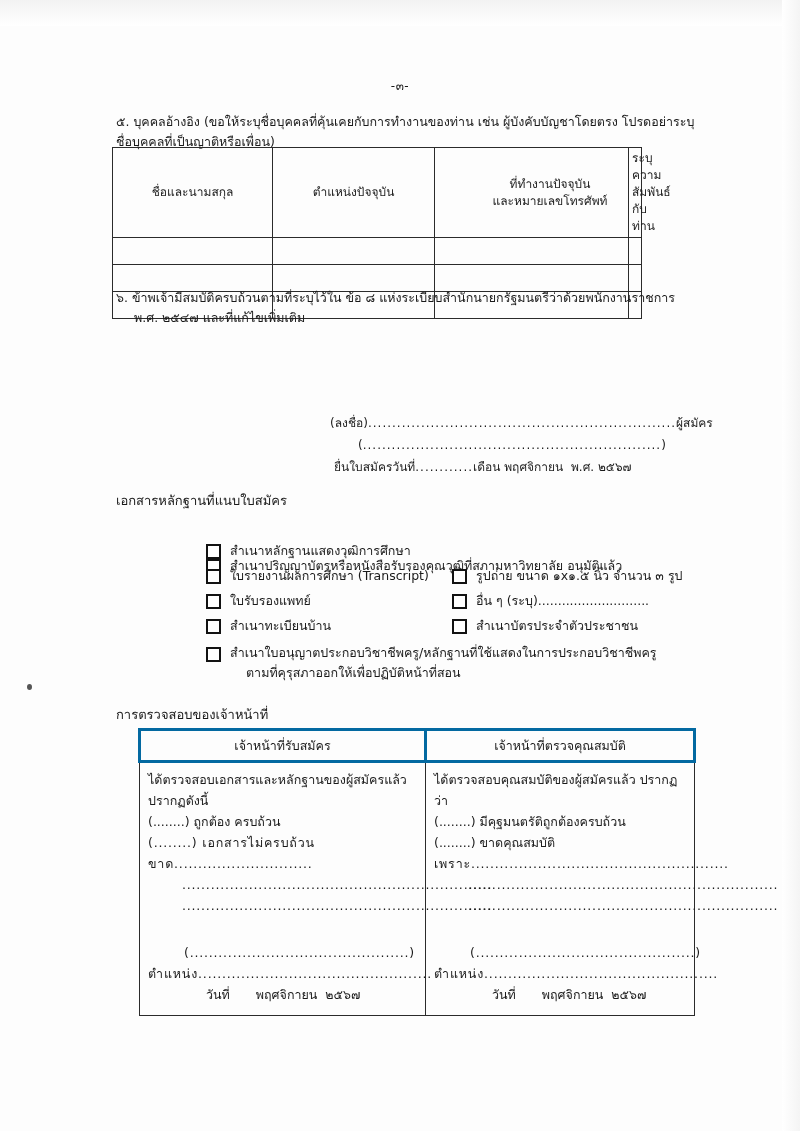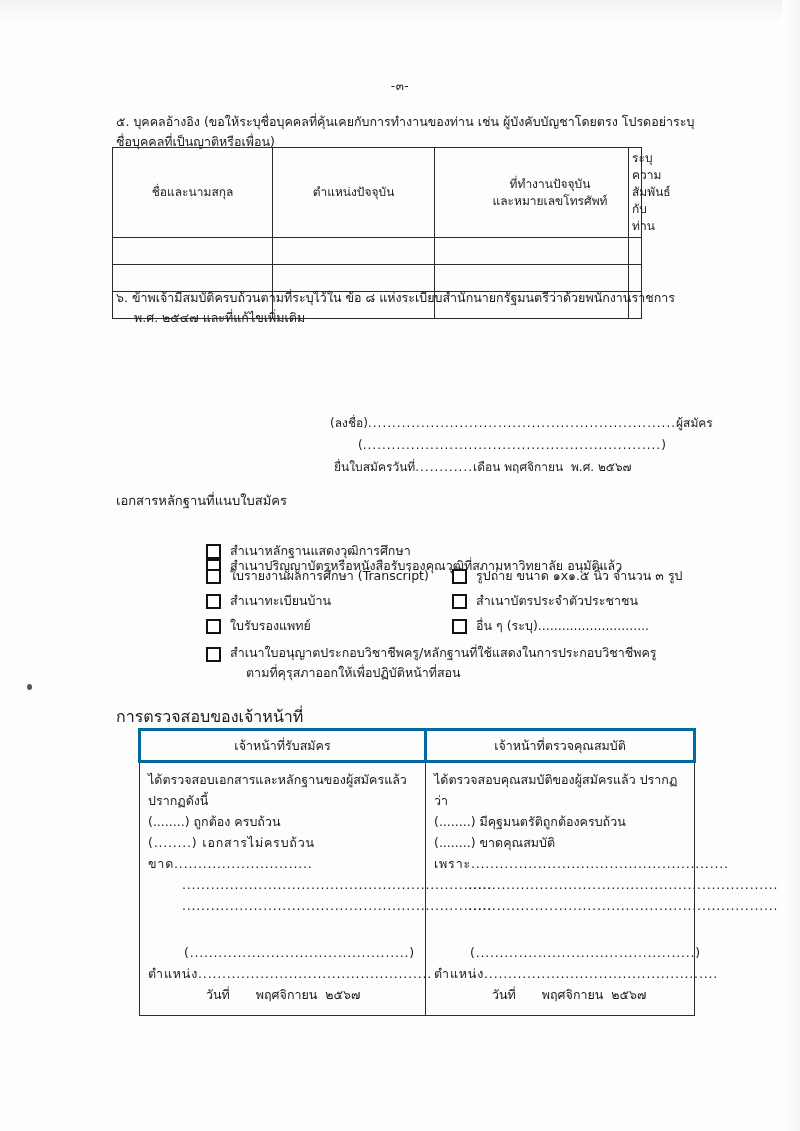--- a/index.html
+++ b/index.html
@@ -126,21 +126,21 @@
   .attach-sub {
     padding-left: 40px;
     line-height: 21px;
     font-size: 12.5px;
   }
 
   
   #officer-title {
     position: absolute;
     top: 704px; left: 116px;
-    font-size: 16px;
+    font-size: 13px;
   }
   .officer-table {
     position: absolute;
     top: 728px;
     left: 138px;
     width: 558px;
     border-collapse: collapse;
     table-layout: fixed;
   }
   .officer-table th {
@@ -250,35 +250,35 @@
         <span class="attach-text">ใบรายงานผลการศึกษา (Transcript)</span>
       </div>
       <div class="attach-col-b">
         <span class="cbox"></span>
         <span class="attach-text">รูปถ่าย ขนาด ๑x๑.๕ นิ้ว จำนวน ๓ รูป</span>
       </div>
     </div>
     <div class="attach-row">
       <div class="attach-col-a">
         <span class="cbox"></span>
+        <span class="attach-text">ใบรับรองแพทย์</span>
+      </div>
+      <div class="attach-col-b">
+        <span class="cbox"></span>
+        <span class="attach-text">อื่น ๆ (ระบุ)............................</span>
+      </div>
+    </div>
+    <div class="attach-row">
+      <div class="attach-col-a">
+        <span class="cbox"></span>
         <span class="attach-text">สำเนาทะเบียนบ้าน</span>
       </div>
       <div class="attach-col-b">
         <span class="cbox"></span>
         <span class="attach-text">สำเนาบัตรประจำตัวประชาชน</span>
-      </div>
-    </div>
-    <div class="attach-row">
-      <div class="attach-col-a">
-        <span class="cbox"></span>
-        <span class="attach-text">ใบรับรองแพทย์</span>
-      </div>
-      <div class="attach-col-b">
-        <span class="cbox"></span>
-        <span class="attach-text">อื่น ๆ (ระบุ)............................</span>
       </div>
     </div>
     <div class="attach-wide" style="margin-top:2px;">
       <span class="cbox"></span>
       <span class="attach-text">สำเนาใบอนุญาตประกอบวิชาชีพครู/หลักฐานที่ใช้แสดงในการประกอบวิชาชีพครู</span>
     </div>
     <div class="attach-sub">ตามที่คุรุสภาออกให้เพื่อปฏิบัติหน้าที่สอน</div>
   </div>
 
   <div id="officer-title">การตรวจสอบของเจ้าหน้าที่</div>

